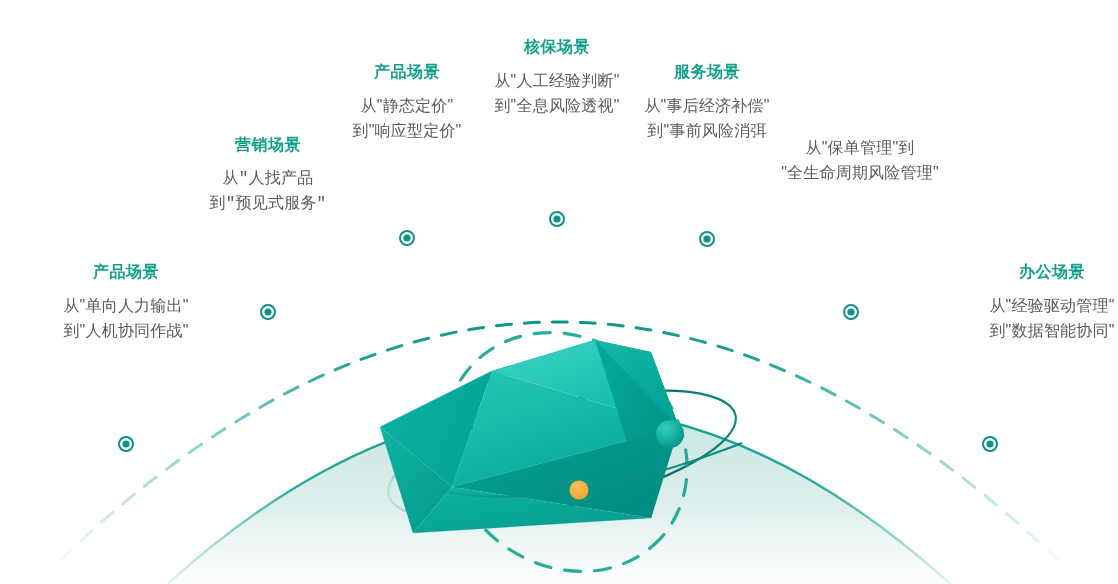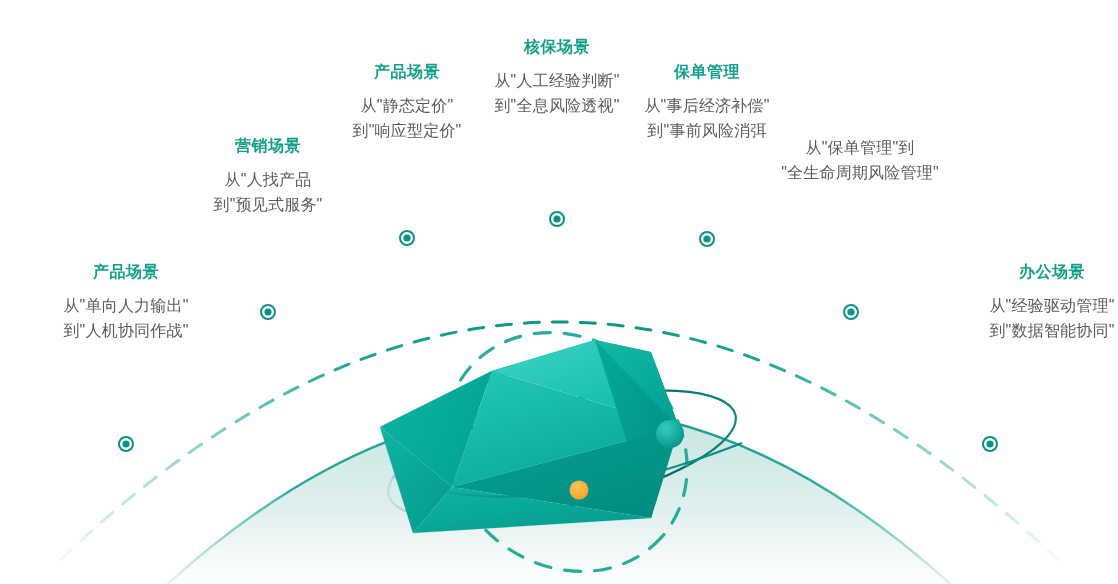--- a/index.html
+++ b/index.html
@@ -233,21 +233,21 @@
   </svg>
 
   <div id="labels">
       <div class="label" style="left: 126px; top: 258px; transform: translateX(-50%);">
         <div class="title">产品场景</div>
         <div class="desc">
           <span class="ln">从"单向人力输出"</span>
           <span class="ln">到"人机协同作战"</span>
         </div>
       </div>
-      <div class="label" style="left: 268px; top: 132px; transform: translateX(-50%);">
+      <div class="label" style="left: 268px; top: 132px; transform: translateX(-50%); font-family: Liberation Mono, monospace;">
         <div class="title">营销场景</div>
         <div class="desc">
           <span class="ln">从"人找产品</span>
           <span class="ln">到"预见式服务"</span>
         </div>
       </div>
       <div class="label" style="left: 407px; top: 58px; transform: translateX(-50%);">
         <div class="title">产品场景</div>
         <div class="desc">
           <span class="ln">从"静态定价"</span>
@@ -255,21 +255,21 @@
         </div>
       </div>
       <div class="label" style="left: 557px; top: 33px; transform: translateX(-50%);">
         <div class="title">核保场景</div>
         <div class="desc">
           <span class="ln">从"人工经验判断"</span>
           <span class="ln">到"全息风险透视"</span>
         </div>
       </div>
       <div class="label" style="left: 707px; top: 58px; transform: translateX(-50%);">
-        <div class="title">保单管理</div>
+        <div class="title">服务场景</div>
         <div class="desc">
           <span class="ln">从"事后经济补偿"</span>
           <span class="ln">到"事前风险消弭</span>
         </div>
       </div>
       <div class="label" style="left: 860px; top: 128px; transform: translateX(-50%);">
         <div class="desc">
           <span class="ln">从"保单管理"到</span>
           <span class="ln">"全生命周期风险管理"</span>
         </div>

